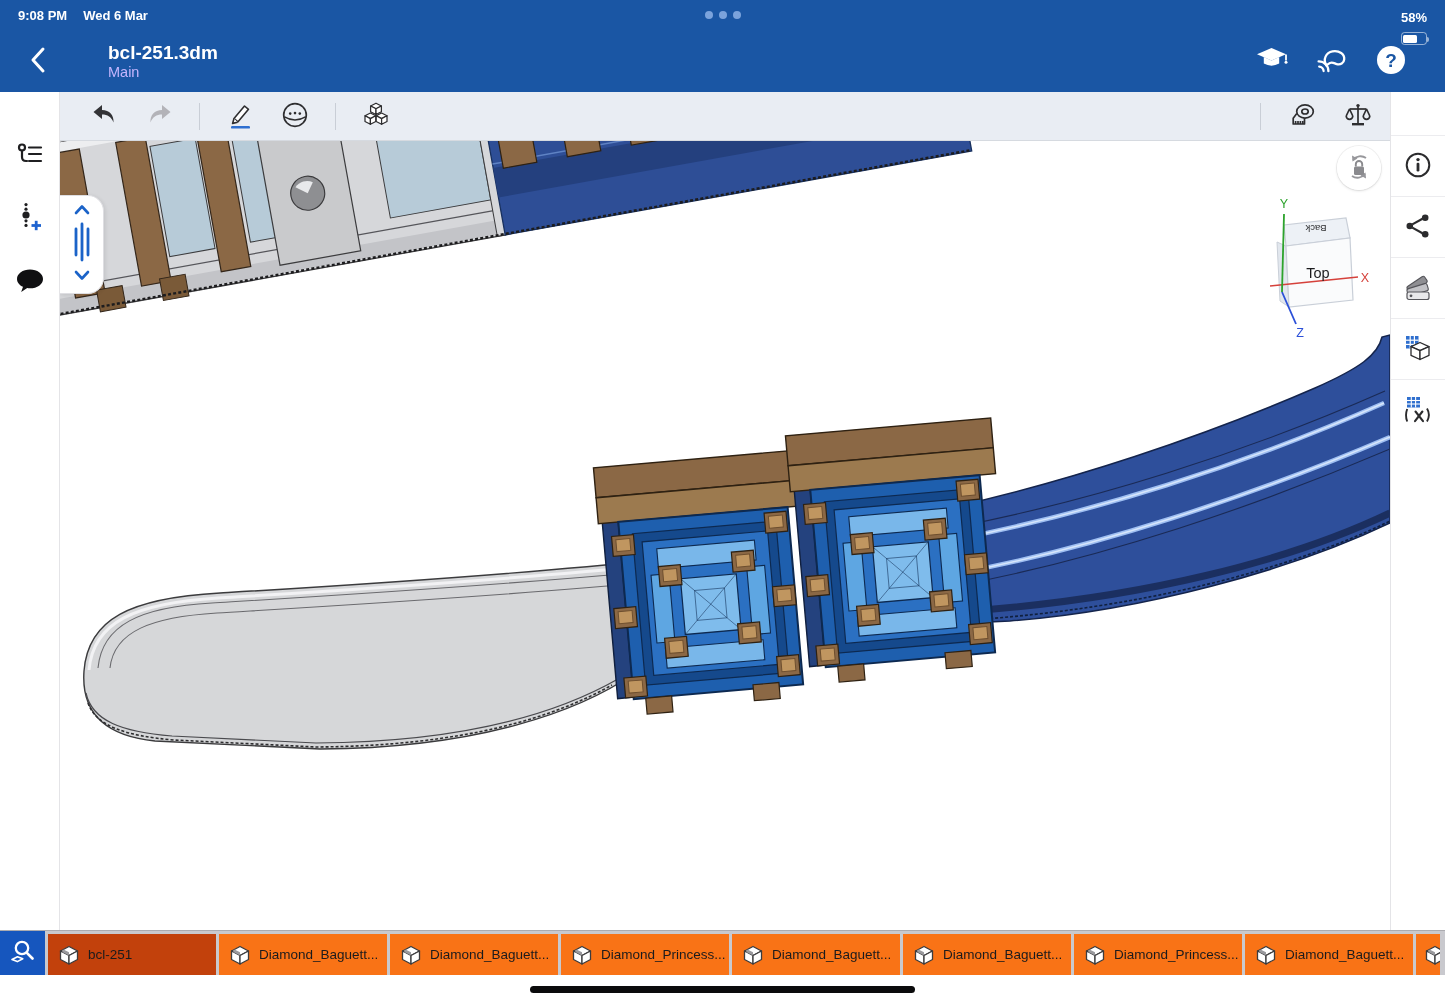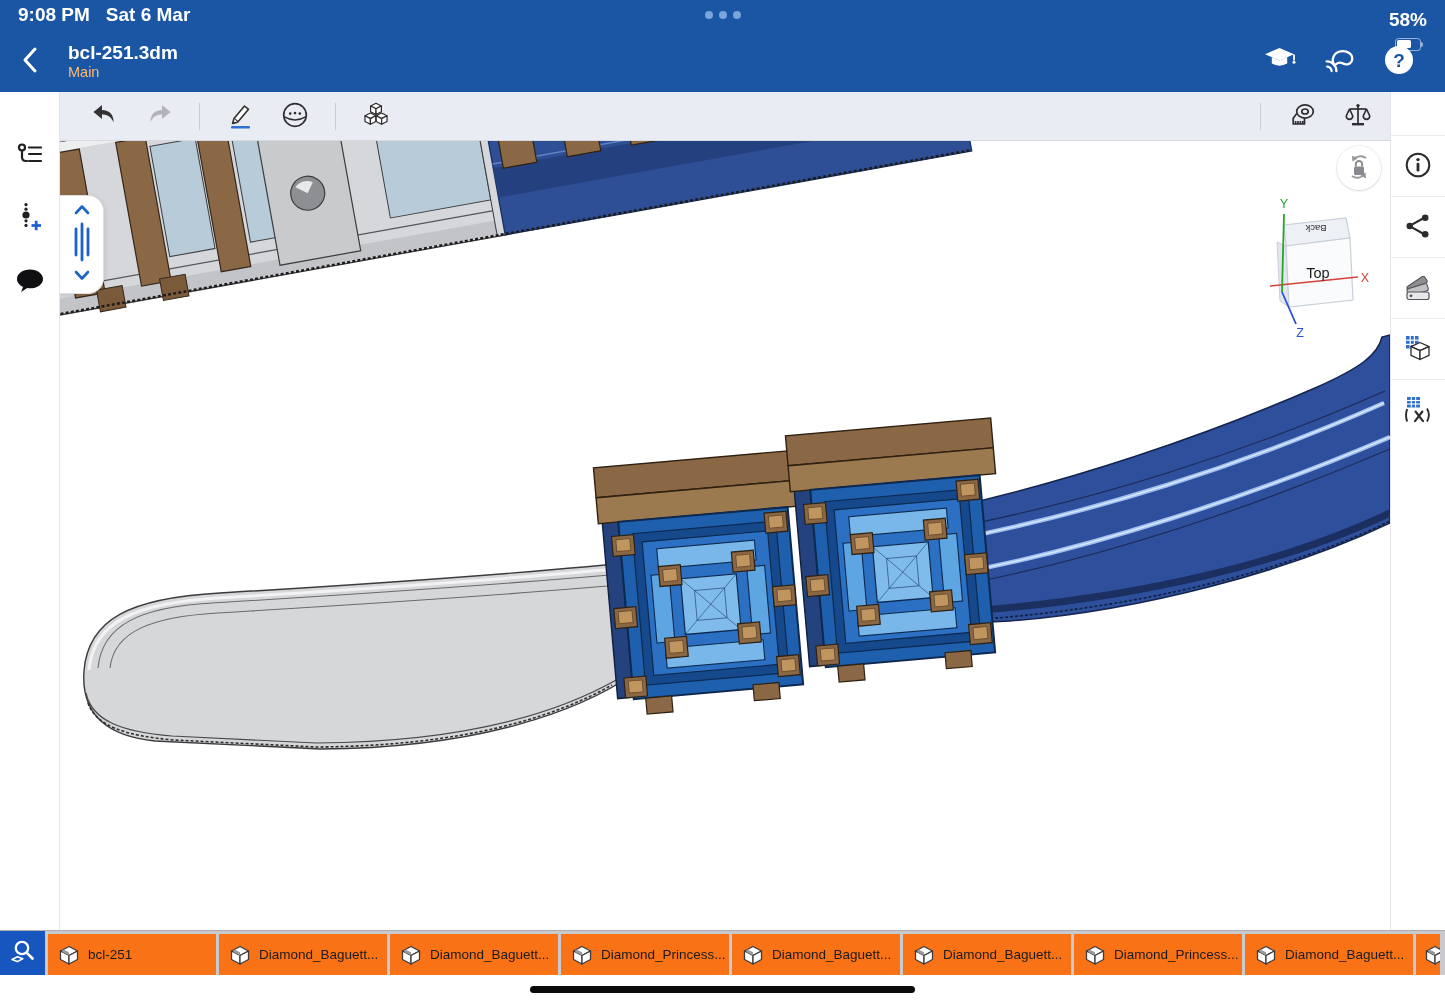--- a/index.html
+++ b/index.html
@@ -5,34 +5,34 @@
   * { margin:0; padding:0; box-sizing:border-box; }
   html,body { background:#fff; }
   .app {
     position:relative; width:1445px; height:1004px; overflow:hidden;
     font-family:"Liberation Sans","DejaVu Sans",sans-serif; background:#fff;
     -webkit-font-smoothing:antialiased;
   }
   
   .statusbar {
     height:30px; background:#1A56A4; color:#fff; display:flex; align-items:center;
-    padding:0 18px; position:relative; font-size:19px; font-weight:700;
+    padding:0 18px; position:relative; font-size:13px; font-weight:700;
   }
   .status-left { display:flex; gap:16px; align-items:center; }
   .status-dots { position:absolute; left:50%; top:50%; transform:translate(-50%,-50%); display:flex; gap:6px; }
   .status-dots i { width:8px; height:8px; border-radius:50%; background:#7BA3DC; display:block; }
   .status-right { margin-left:auto; display:flex; align-items:center; gap:7px;flex-direction:column; }
   .battery { position:relative; width:26px; height:13px; border:1px solid rgba(255,255,255,.55); border-radius:3.5px; }
   .battery .fill { position:absolute; left:1.5px; top:1.5px; bottom:1.5px; width:58%; background:#fff; border-radius:1.5px; }
   .battery .nub { position:absolute; right:-3.5px; top:3.5px; width:2.5px; height:5px; background:rgba(255,255,255,.55); border-radius:0 2px 2px 0; }
-  .header { height:62px; background:#1A56A4; color:#fff; display:flex; align-items:center; padding:0 20px; }
+  .header { height:62px; background:#1A56A4; color:#fff; display:flex; align-items:center; padding:0 28px;gap:32px; }
   .back-btn { background:none; border:0; cursor:pointer; width:36px; height:44px; display:flex; align-items:center; }
   .titles { margin-left:12px; line-height:1.22; }
   .doc-title { font-size:19px; font-weight:700; }
-  .doc-sub { font-size:14.5px; color:#fdba74; }
+  .doc-sub { font-size:14.5px; color:#c4b5fd; }
   .header-actions { margin-left:auto; display:flex; align-items:center; gap:24px; padding-right:8px; }
   .hbtn { background:none; border:0; cursor:pointer; width:36px; height:36px; display:flex; align-items:center; justify-content:center; }
   
   .main { display:flex; height:838px; }
   .left-rail { width:60px; background:#fff; border-right:1px solid #E4E4E7; display:flex; flex-direction:column; align-items:center; padding-top:46px; gap:27px; }
   .railbtn { background:none; border:0; cursor:pointer; width:40px; height:36px; display:flex; align-items:center; justify-content:center; }
   .center { flex:1; display:flex; flex-direction:column; min-width:0; }
   .toolbar { height:49px; background:#E9EDF3; border-bottom:1px solid #D6DAE0; display:flex; align-items:center; padding:0 14px 0 26px; }
   .tgroup { display:flex; align-items:center; gap:19px; }
   .tgroup.right { margin-left:auto; gap:20px; }
@@ -51,36 +51,36 @@
     border:0; cursor:pointer; display:flex; align-items:center; justify-content:center;
   }
   .viewcube { position:absolute; left:1140px; top:55px; cursor:pointer; }
   .right-rail { width:55px; background:#fff; border-left:1px solid #E4E4E7; display:flex; flex-direction:column; padding-top:43px; }
   .rail-cell { height:61px; display:flex; align-items:center; justify-content:center; border-top:1px solid #ECECEF; background:none; border-left:0; border-right:0; border-bottom:0; cursor:pointer; }
   
   .tabbar { height:45px; background:#C9C9CE; border-top:1px solid #ABABB0; position:relative; display:flex; }
   .zoom-btn { position:absolute; left:0; top:0; width:45px; height:44px; background:#1656BE; border:0; cursor:pointer; display:flex; align-items:center; justify-content:center; }
   .tabs { margin-left:45px; display:flex; gap:3px; padding:3px 0 0 3px; flex:1; overflow:hidden; }
   .tab { flex:none; width:168px; height:41px; background:#f97316; display:flex; align-items:center; gap:8px; padding:0 10px; cursor:pointer; font-size:13.5px; color:#1B1B1D; white-space:nowrap; overflow:hidden; }
-  .tab.active { background:#f97316; }
+  .tab.active { background:#c2410c; }
   .tab.partial { width:24px; padding:0 0 0 8px; }
   .tab svg { flex:none; }
   
   .home-strip { height:29px; background:#fff; display:flex; align-items:center; justify-content:center; }
   .home-indicator { width:385px; height:7px; border-radius:4px; background:#0B0B0C; cursor:grab; }
 </style>
 </head>
 <body>
 
 <div class="app">
 
   <div class="statusbar">
     <div class="status-left">
       <span>9:08 PM</span>
-      <span>Sat 6 Mar</span>
+      <span>Wed 6 Mar</span>
     </div>
     <div class="status-dots">
         <i></i>
         <i></i>
         <i></i>
       </div>
     <div class="status-right">
       <span>
         <svg width="20" height="15" viewBox="0 0 20 15" fill="none" stroke="#fff" stroke-width="2.1" stroke-linecap="round">
           <path d="M2 5.4 A11.4 11.4 0 0 1 18 5.4"></path>

